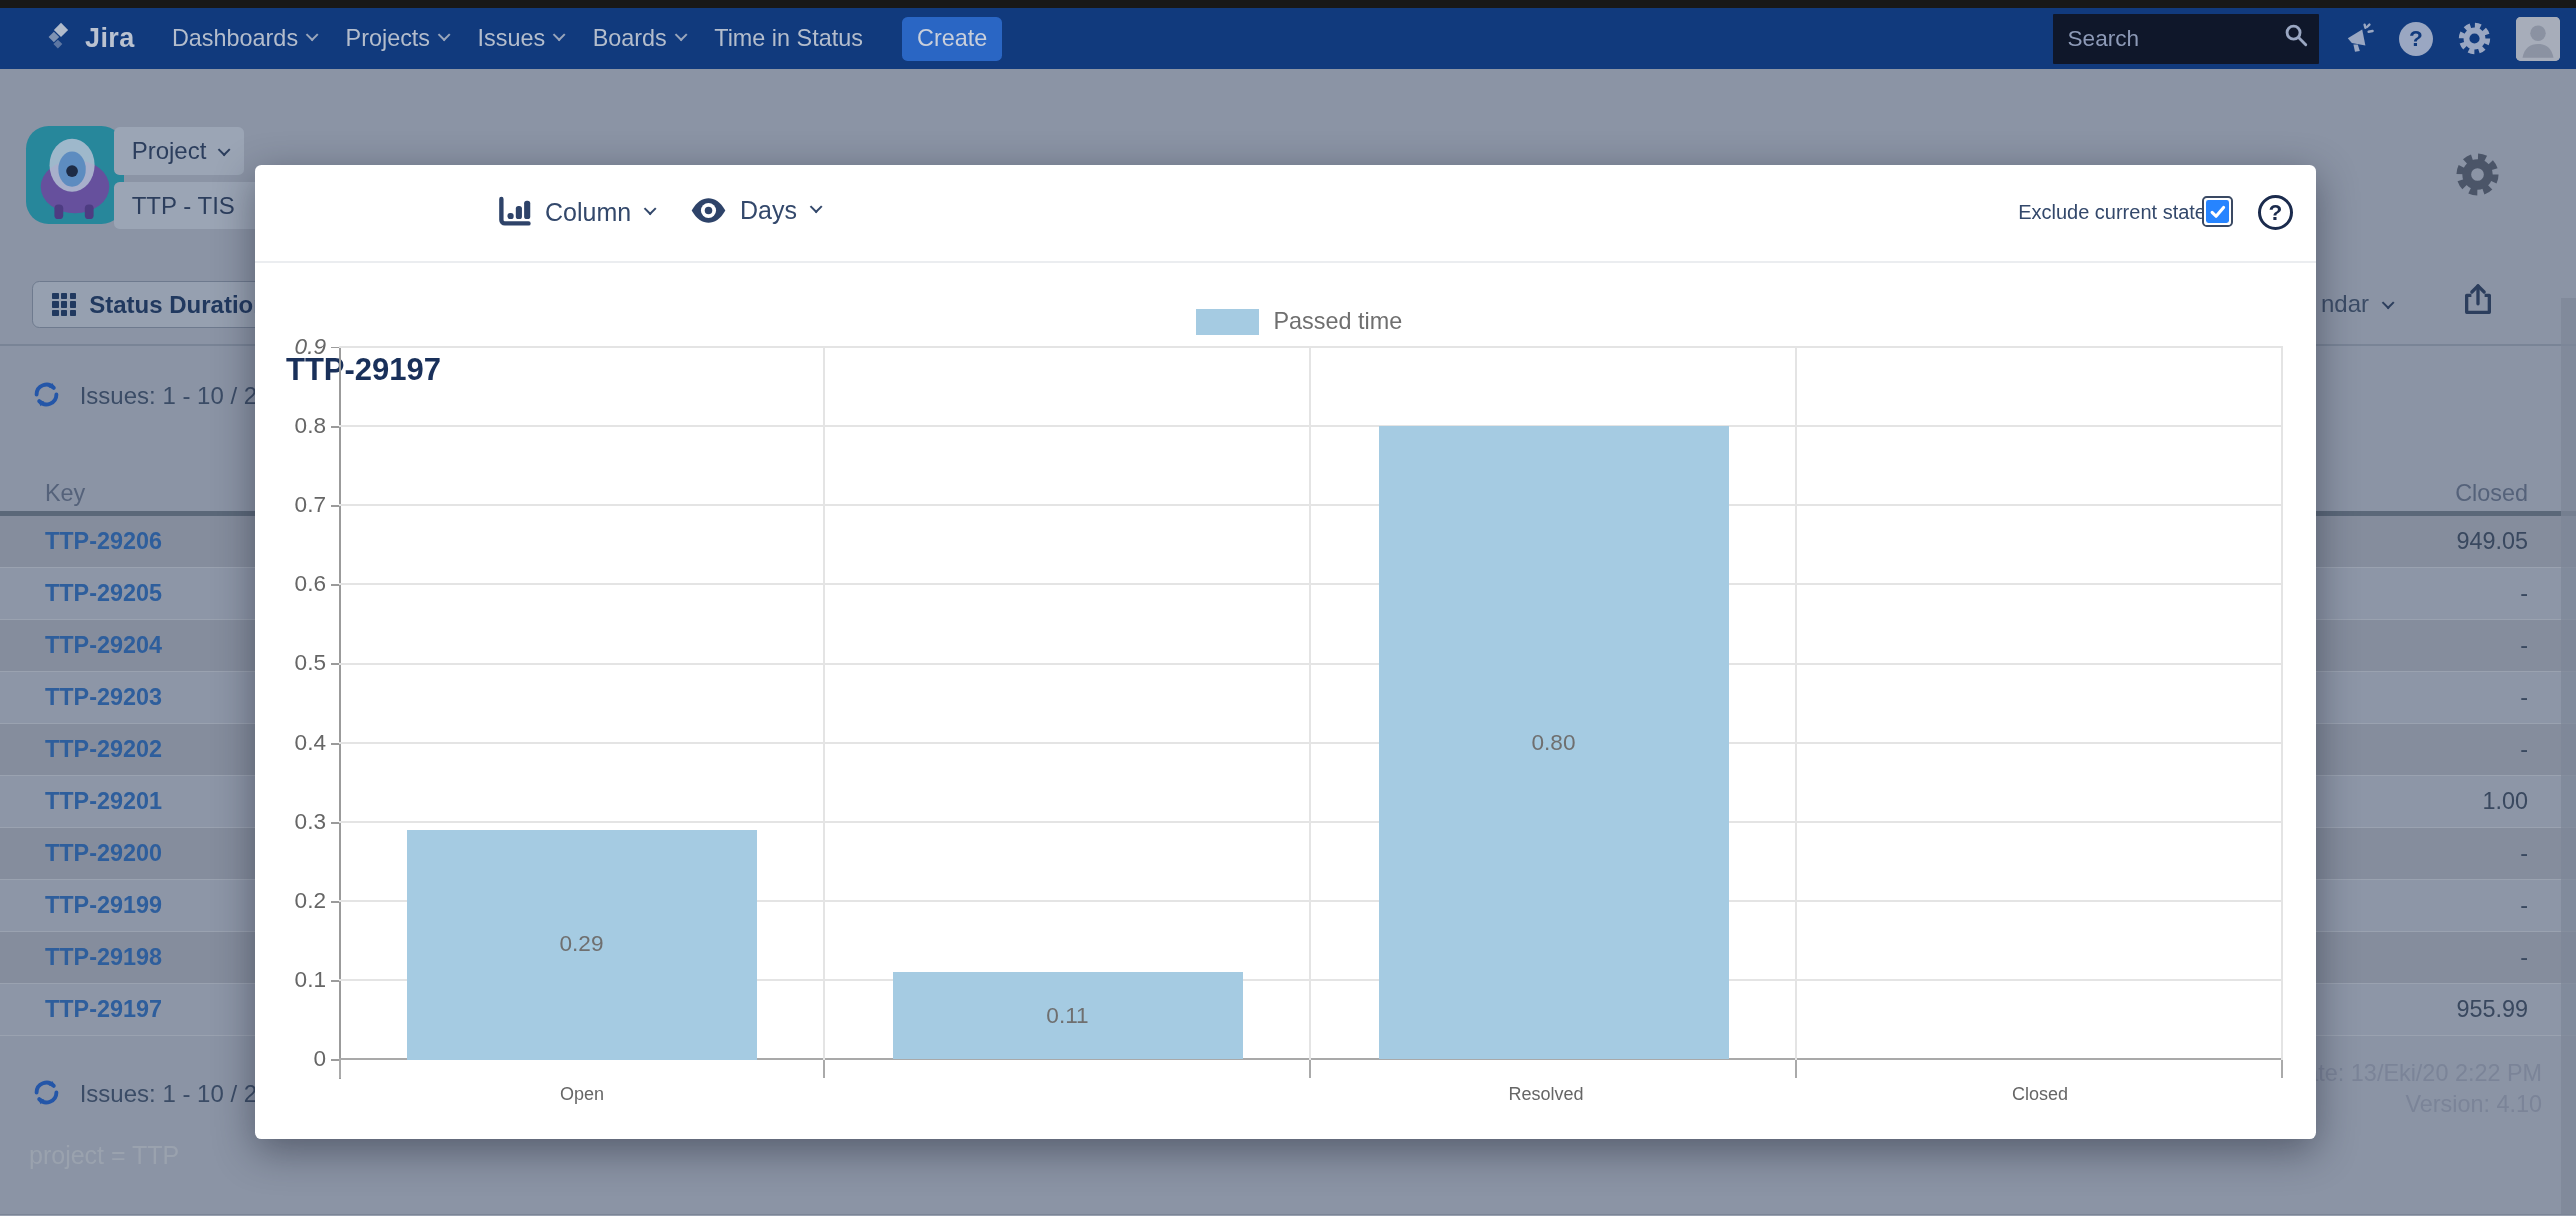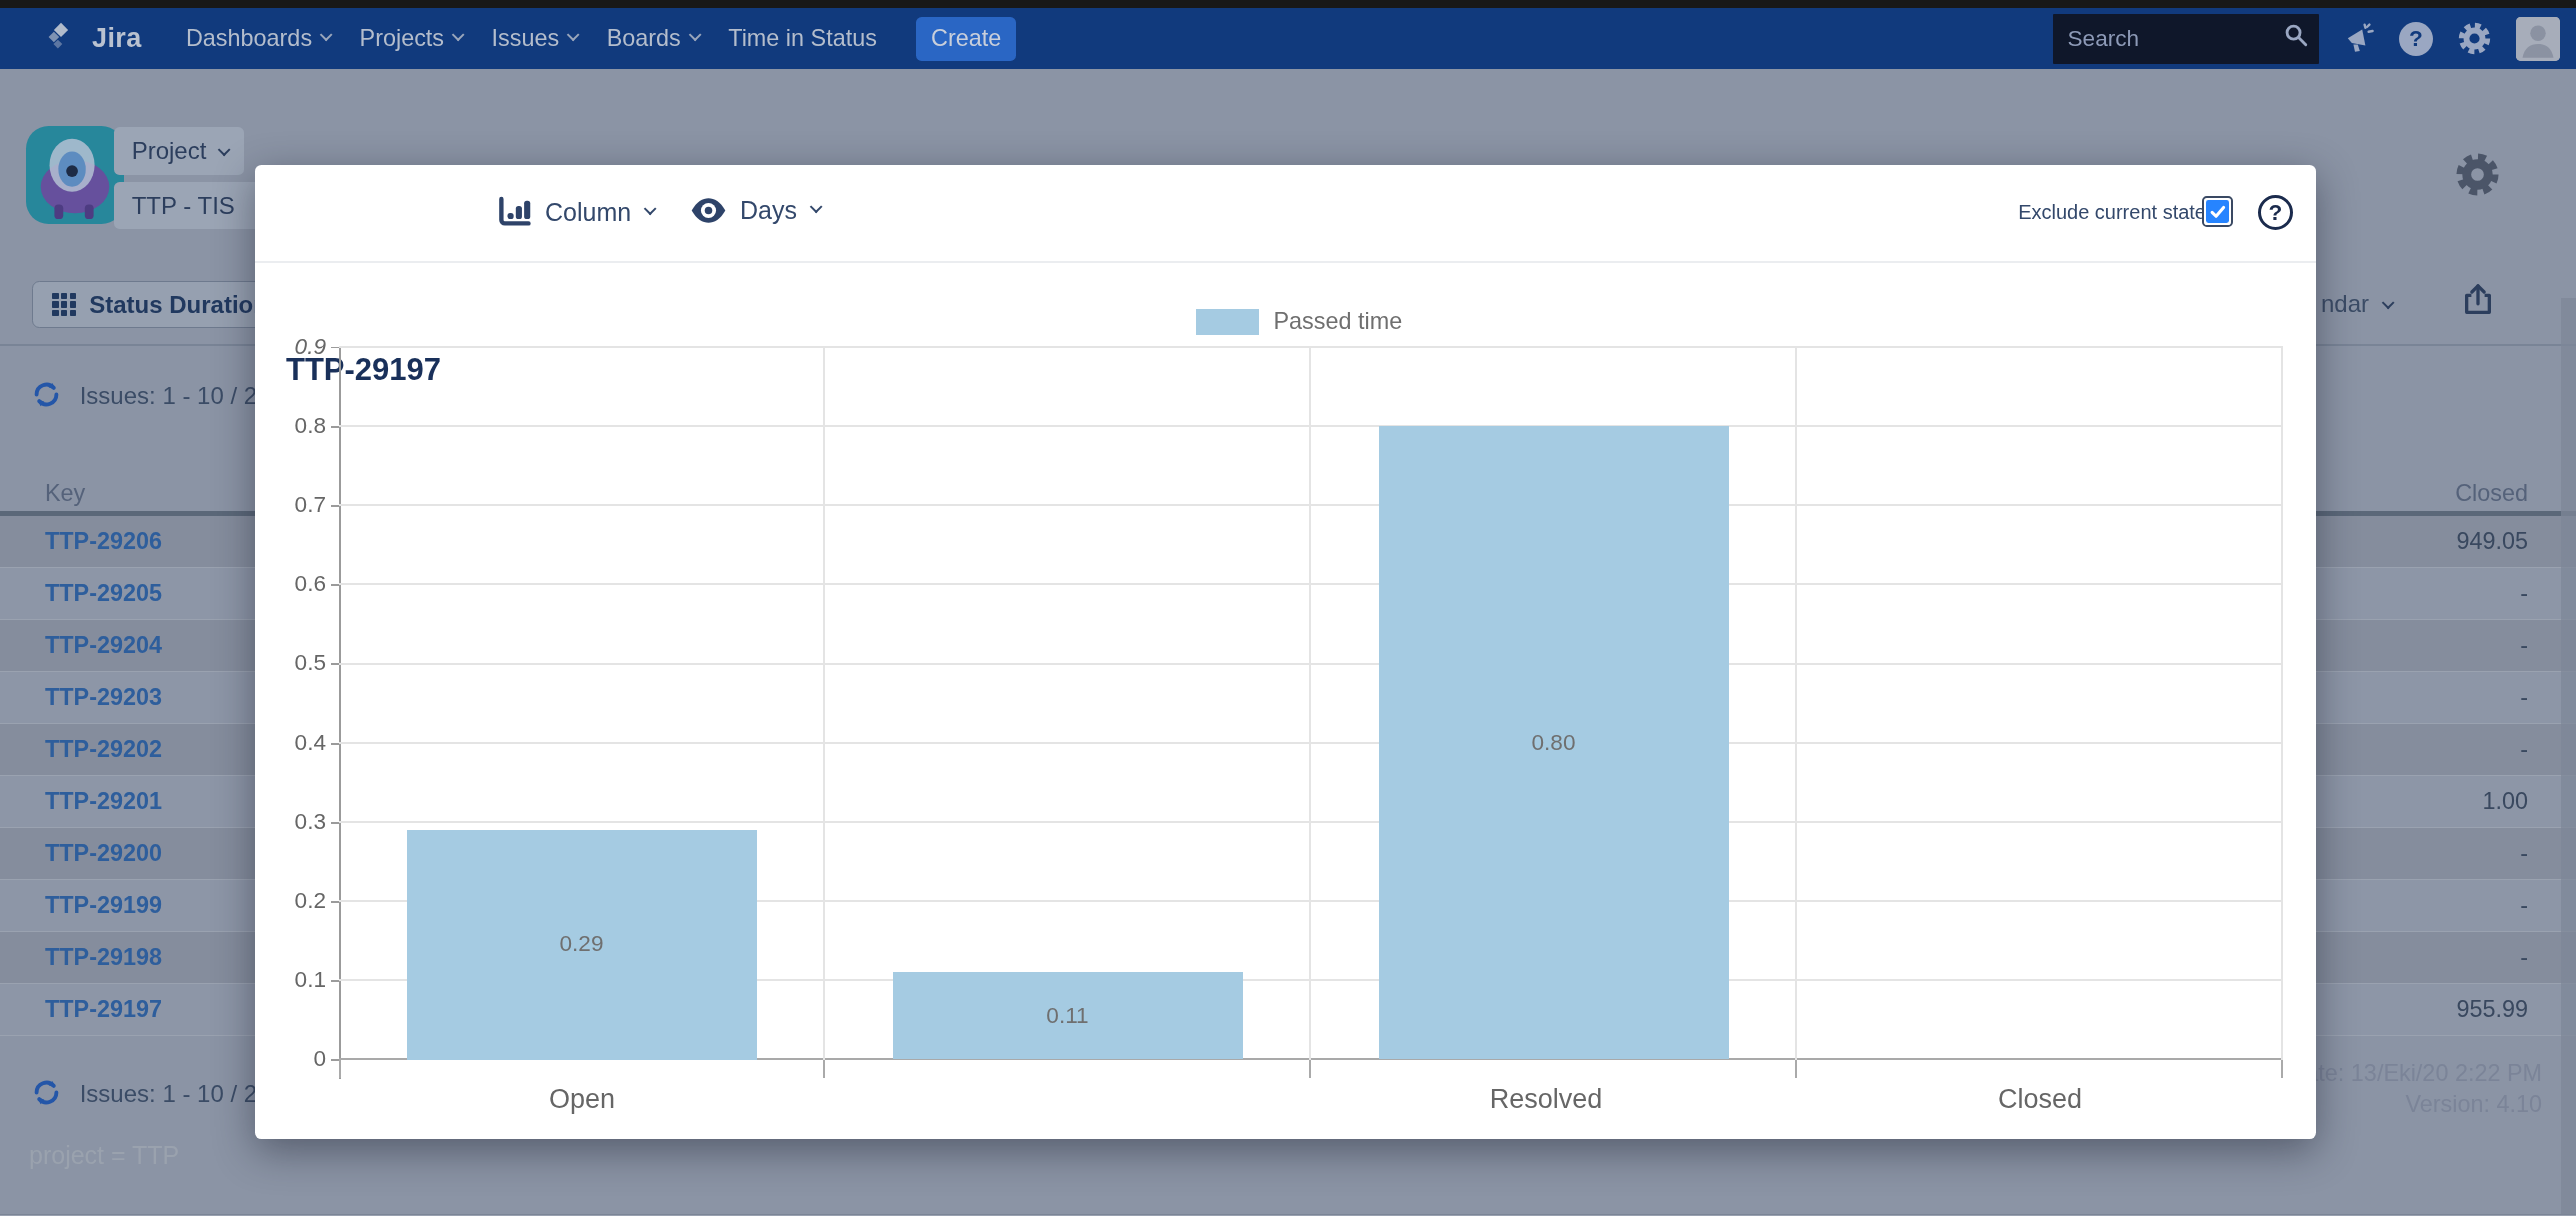--- a/index.html
+++ b/index.html
@@ -4,21 +4,21 @@
 <style>
   * { margin:0; padding:0; box-sizing:border-box; }
   html,body { width:2576px; height:1217px; overflow:hidden; }
   body { font-family:"Liberation Sans", sans-serif; }
   #stage { position:relative; width:2576px; height:1217px; background:#8b94a5; overflow:hidden; }
 
   
   #topstrip { position:absolute; left:0; top:0; width:2576px; height:8px; background:#181818; }
   #nav { position:absolute; left:0; top:8px; width:2576px; height:61px; background:#113a7d;
          display:flex; align-items:center; padding:0 16px 0 45px; }
-  .logo-wrap { display:flex; align-items:center; gap:15px; margin-right:29px; }
+  .logo-wrap { display:flex; align-items:center; gap:8px; margin-right:22px; }
   .logo-text { color:#bac2d0; font-size:27px; font-weight:600; letter-spacing:0.4px; }
   .nav-item { display:flex; align-items:center; gap:8px; color:#b4bdcc; font-size:23.4px;
               margin:0 15.3px; cursor:pointer; white-space:nowrap; }
   .chev { display:inline-block; width:8.9px; height:8.9px; border-right:2.4px solid currentColor;
           border-bottom:2.4px solid currentColor; transform:rotate(45deg) translateY(-2.4px); }
   .nav-chev { color:#9aa6bb; margin-top:-4.8px; }
   #create-btn { margin-left:24px; width:100px; height:44px; background:#2a66c4; border:none;
                 border-radius:5.6px; color:#c9cfdb; font-size:23.4px; font-family:inherit; cursor:pointer; }
   #search-box { margin-left:auto; position:relative; width:266px; height:50px; background:#0f172a;
                 border-radius:1px; }
@@ -105,21 +105,21 @@
   #plot { position:absolute; left:84px; top:181px; width:1943px; height:714px; }
   .gridline { position:absolute; left:0; width:1943px; height:1.6px; background:#e4e4e4; }
   .vsep { position:absolute; top:0; width:1.6px; height:714px; background:#e4e4e4; }
   #y-axis-line { position:absolute; left:0; top:0; width:1.6px; height:733px; background:#9b9b9b; }
   #x-axis-line { position:absolute; left:0; top:712px; width:1943px; height:2.4px; background:#a9a9a9; }
   .ytick { position:absolute; left:-8px; width:8px; height:1.6px; background:#9b9b9b; }
   .ylabel { position:absolute; left:-63px; width:50px; text-align:right; font-size:22.6px; color:#666; }
   .xtick { position:absolute; top:714px; width:1.6px; height:17.7px; background:#aaaaaa; }
   .bar { position:absolute; }
   .bar-value { position:absolute; text-align:center; font-size:22.6px; color:#6f6f6f; }
-  .xlabel { position:absolute; top:738px; width:486px; text-align:center; font-size:27px; color:#666; }
+  .xlabel { position:absolute; top:738px; width:486px; text-align:center; font-size:18px; color:#666; }
 </style>
 </head>
 <body>
 
 <div id="stage">
 
   <div id="topstrip"></div>
 
   <header id="nav">
     <div class="logo-wrap">

